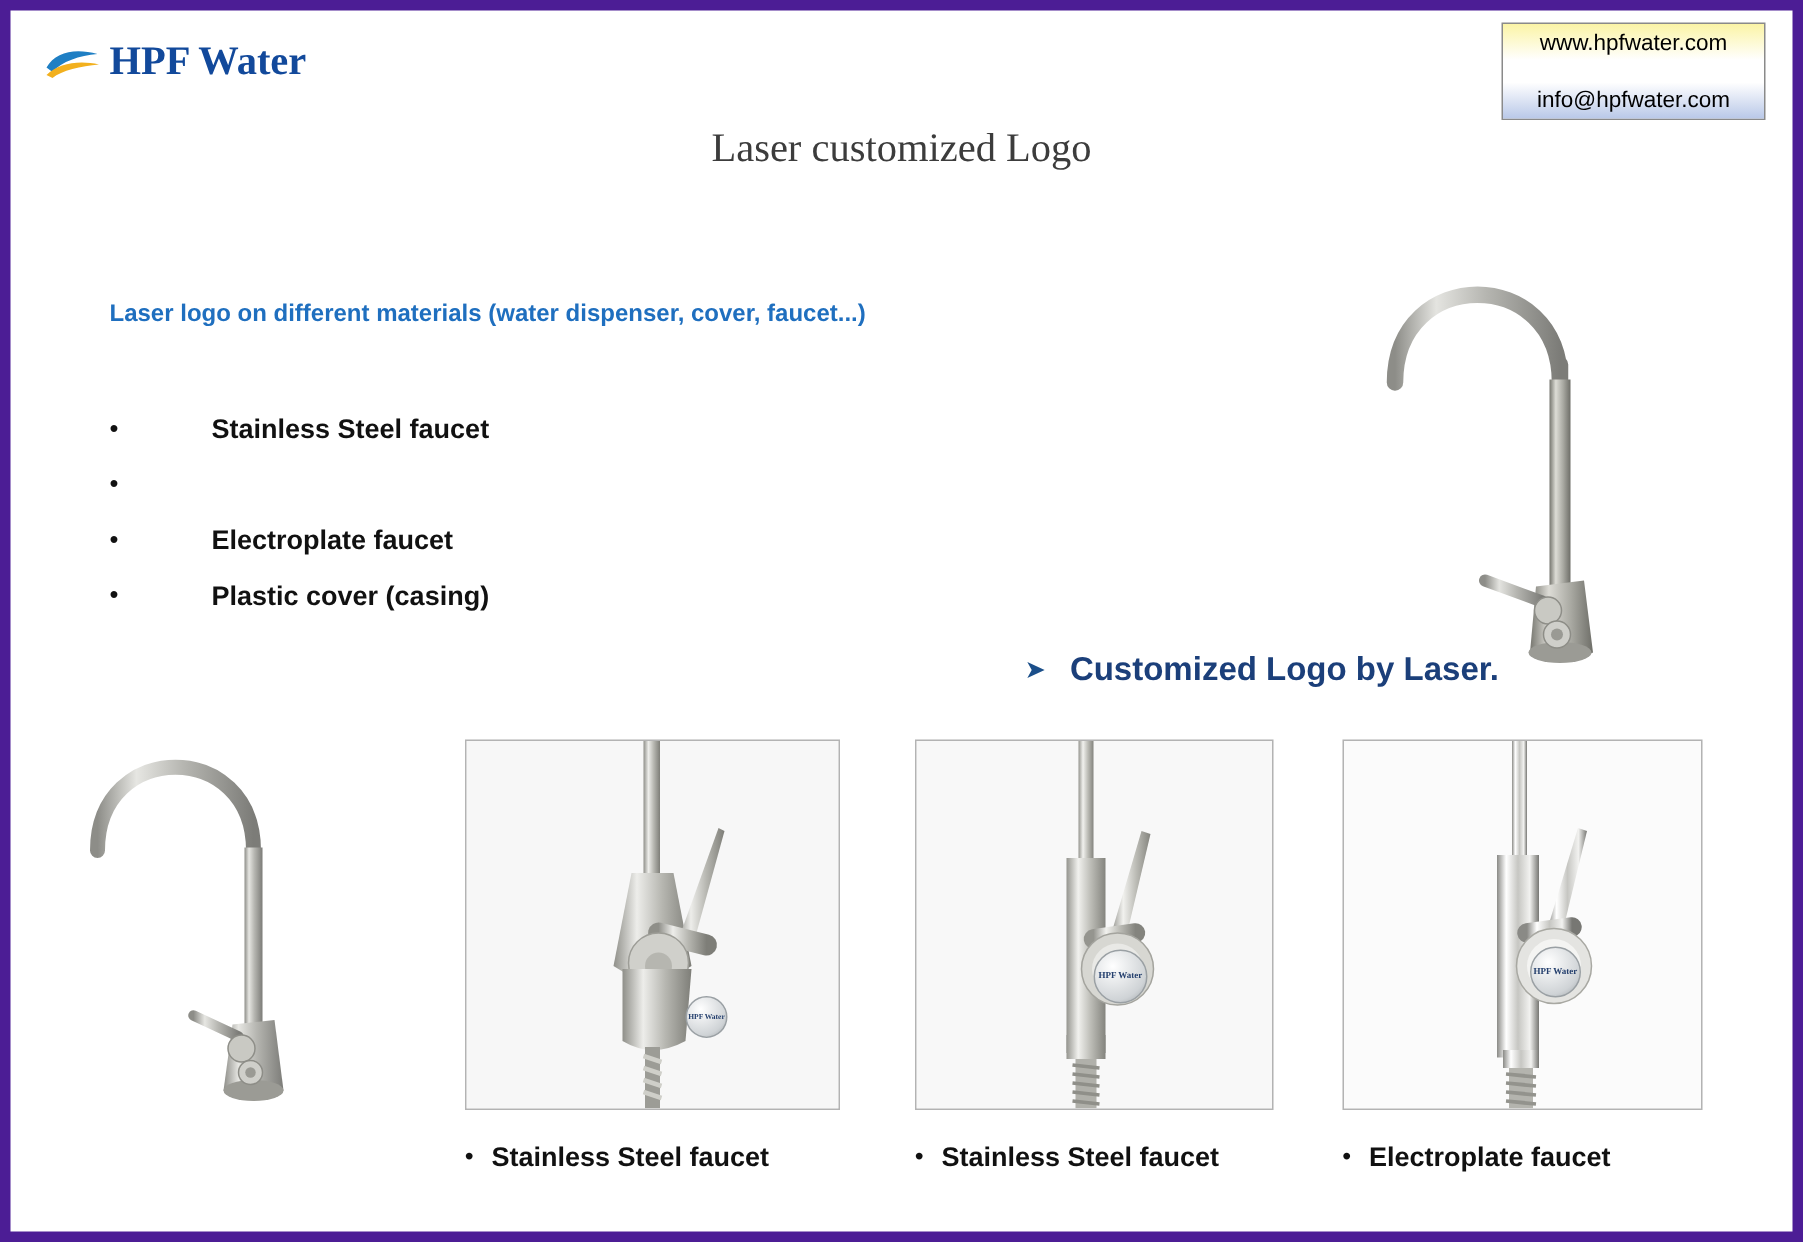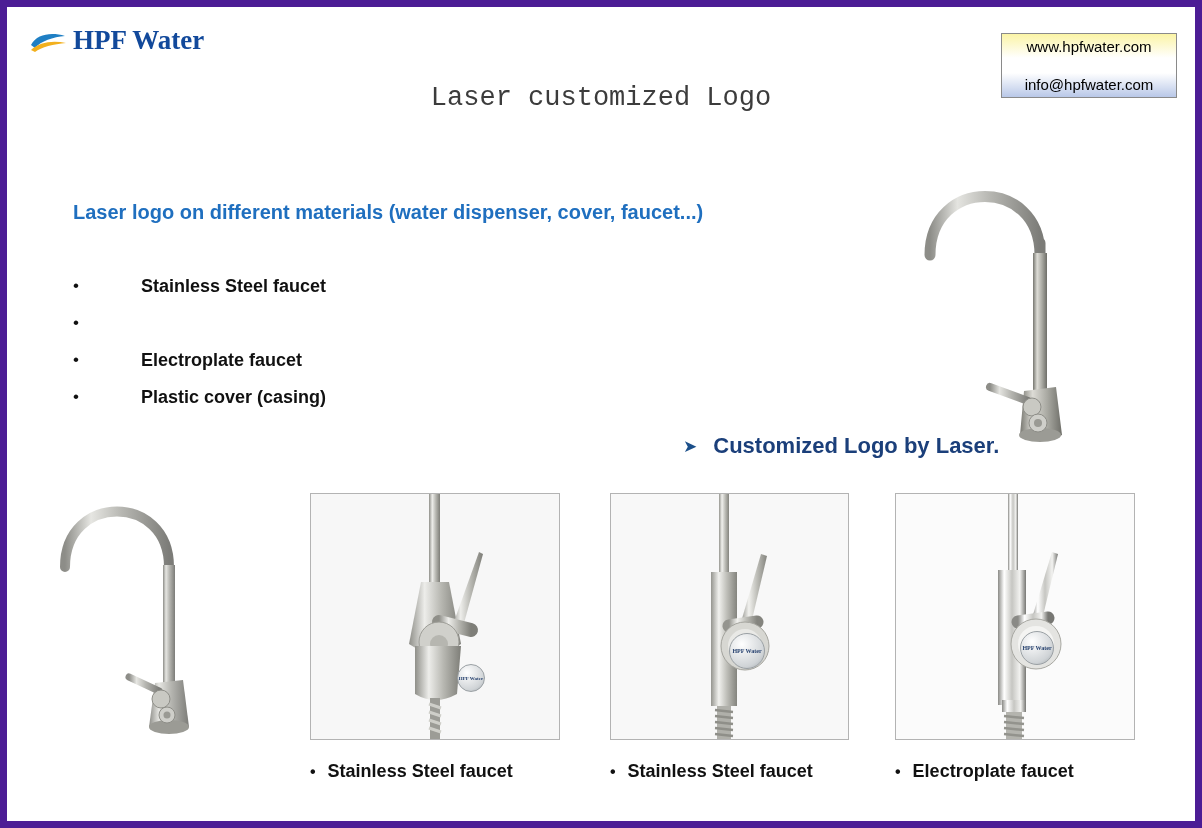--- a/index.html
+++ b/index.html
@@ -39,21 +39,21 @@
     font-weight: bold;
     font-size: 27px;
     color: #12499b;
     letter-spacing: 0px;
     white-space: nowrap;
   }
 
   .contact-box {
     position: absolute;
     right: 18px;
-    top: 26px;
+    top: 8px;
     width: 174px;
     border: 1px solid #8a8a8a;
     font-size: 15px;
     text-align: center;
     line-height: 21px;
   }
   .contact-line1 {
     background: linear-gradient(to bottom, #fbf4a6, #ffffff);
     color: #000000;
     padding: 2px 0 1px;
@@ -66,29 +66,29 @@
   }
 
   .slide-title {
     position: absolute;
     left: 0;
     right: 0;
     top: 76px;
     text-align: center;
     font-size: 27px;
     color: #3c3c3c;
-    font-family: Liberation Mono, monospace;
+    font-family: Liberation Serif, serif;
     font-weight: 400;
   }
 
   .subtitle {
     position: absolute;
     left: 66px;
     top: 194px;
-    font-size: 20px;
+    font-size: 16px;
     font-weight: bold;
     color: #1f6fbf;
   }
 
   
   .bullets {
     position: absolute;
     left: 66px;
     top: 268px;
     width: 560px;

